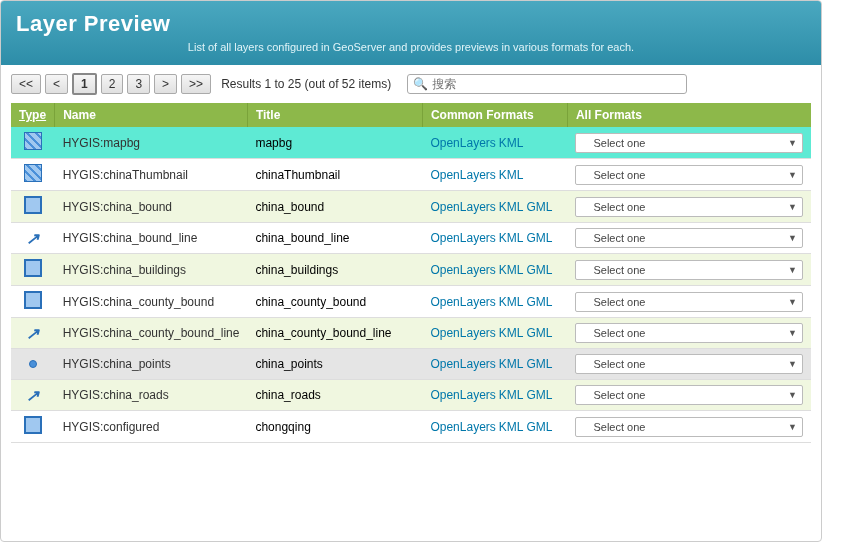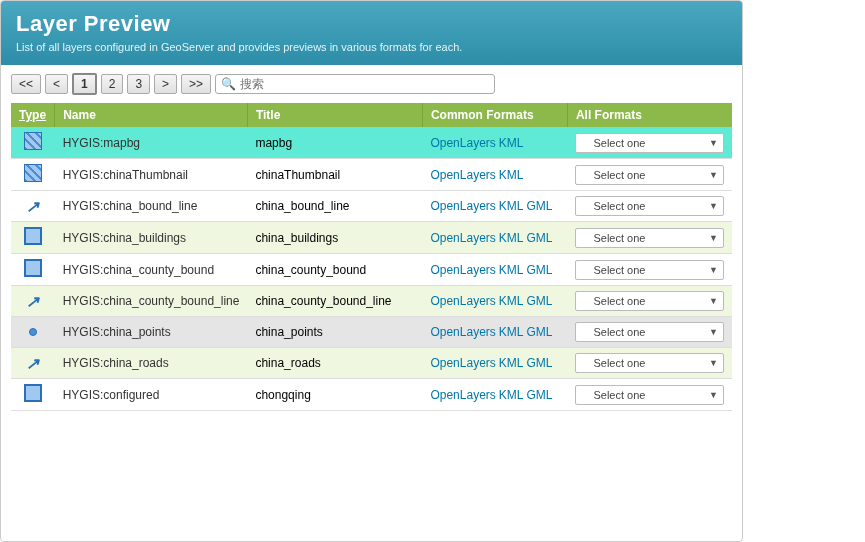--- a/index.html
+++ b/index.html
@@ -1,19 +1,19 @@
 <!DOCTYPE html>
 <html><head>
   <meta charset="utf-8">
   <style>
     * { box-sizing: border-box; margin: 0; padding: 0; }
     body { font-family: Arial, sans-serif; font-size: 12px; background: #fff; }
 
     .page-container {
-      width: 743px;
+      width: 822px;
       min-height: 542px;
       background: #fff;
       border: 1px solid #ccc;
       border-radius: 4px;
       overflow: hidden;
     }
 
     .header {
       background: linear-gradient(to bottom, #4aa8c0, #2d8da8);
       padding: 10px 15px 12px 15px;
@@ -23,20 +23,21 @@
       color: #fff;
       font-size: 22px;
       font-weight: bold;
       letter-spacing: 0.5px;
       margin-bottom: 4px;
     }
 
     .header p {
       color: #e0f4f8;
       font-size: 11px;
+      text-align: center;
     }
 
     .content {
       padding: 8px 10px;
     }
 
     .toolbar {
       display: flex;
       align-items: center;
       gap: 4px;
@@ -175,20 +176,21 @@
 
   <div class="content">
     <div class="toolbar">
       <button>&lt;&lt;</button>
       <button>&lt;</button>
       <button style="font-weight:bold;border:2px solid #888;">1</button>
       <button>2</button>
       <button>3</button>
       <button>&gt;</button>
       <button>&gt;&gt;</button>
+      <span class="results-text">Results 1 to 25 (out of 52 items)</span>
       <div class="search-box">
         <span class="search-icon">🔍</span>
         <input type="text" placeholder="搜索" style="">
       </div>
     </div>
 
     <table>
       <thead>
         <tr>
           <th class="col-type">Type</th>
@@ -206,20 +208,27 @@
             <td><span class="format-links"><a href="#" style="color:#0077aa;text-decoration:none;margin-right:3px;">OpenLayers</a><a href="#" style="color:#0077aa;text-decoration:none;margin-right:3px;">KML</a></span></td>
             <td><div class="select-wrap"><select><option>Select one</option></select></div></td>
           </tr>
           <tr style="background: rgb(255, 255, 255);">
             <td style="text-align: center;"><span style="display:inline-block;width:18px;height:18px;background:repeating-linear-gradient(45deg,#4a90d9,#4a90d9 2px,#a0c8f0 2px,#a0c8f0 6px);border:1px solid #2a70b9;"></span></td>
             <td><a class="name-link" href="#">HYGIS:chinaThumbnail</a></td>
             <td>chinaThumbnail</td>
             <td><span class="format-links"><a href="#" style="color:#0077aa;text-decoration:none;margin-right:3px;">OpenLayers</a><a href="#" style="color:#0077aa;text-decoration:none;margin-right:3px;">KML</a></span></td>
             <td><div class="select-wrap"><select><option>Select one</option></select></div></td>
           </tr>
+          <tr style="background: rgb(240, 247, 224);">
+            <td style="text-align: center;"><span style="display:inline-block;width:18px;height:18px;border:2px solid #2a70b9;background:#a0c8f0;"></span></td>
+            <td><a class="name-link" href="#">HYGIS:china_bound</a></td>
+            <td>china_bound</td>
+            <td><span class="format-links"><a href="#" style="color:#0077aa;text-decoration:none;margin-right:3px;">OpenLayers</a><a href="#" style="color:#0077aa;text-decoration:none;margin-right:3px;">KML</a><a href="#" style="color:#0077aa;text-decoration:none;margin-right:3px;">GML</a></span></td>
+            <td><div class="select-wrap"><select><option>Select one</option></select></div></td>
+          </tr>
           <tr style="background: rgb(255, 255, 255);">
             <td style="text-align: center;"><span style="display:inline-flex;width:18px;height:18px;align-items:center;justify-content:center;color:#2a70b9;font-size:16px;font-weight:bold;font-style:italic;">↗</span></td>
             <td><a class="name-link" href="#">HYGIS:china_bound_line</a></td>
             <td>china_bound_line</td>
             <td><span class="format-links"><a href="#" style="color:#0077aa;text-decoration:none;margin-right:3px;">OpenLayers</a><a href="#" style="color:#0077aa;text-decoration:none;margin-right:3px;">KML</a><a href="#" style="color:#0077aa;text-decoration:none;margin-right:3px;">GML</a></span></td>
             <td><div class="select-wrap"><select><option>Select one</option></select></div></td>
           </tr>
           <tr style="background: rgb(240, 247, 224);">
             <td style="text-align: center;"><span style="display:inline-block;width:18px;height:18px;border:2px solid #2a70b9;background:#a0c8f0;"></span></td>
             <td><a class="name-link" href="#">HYGIS:china_buildings</a></td>

